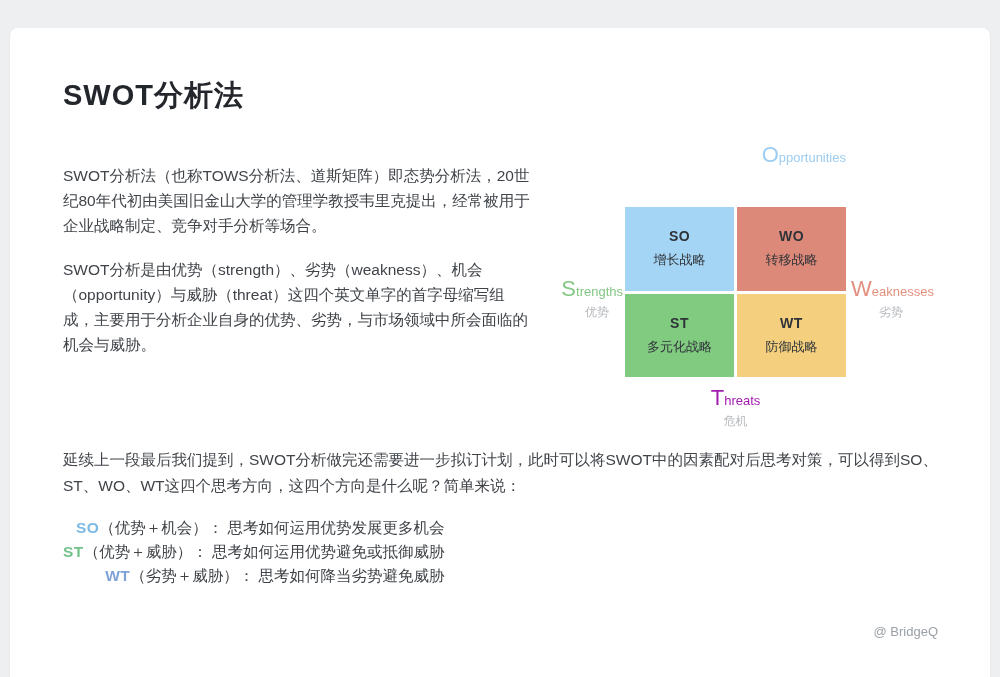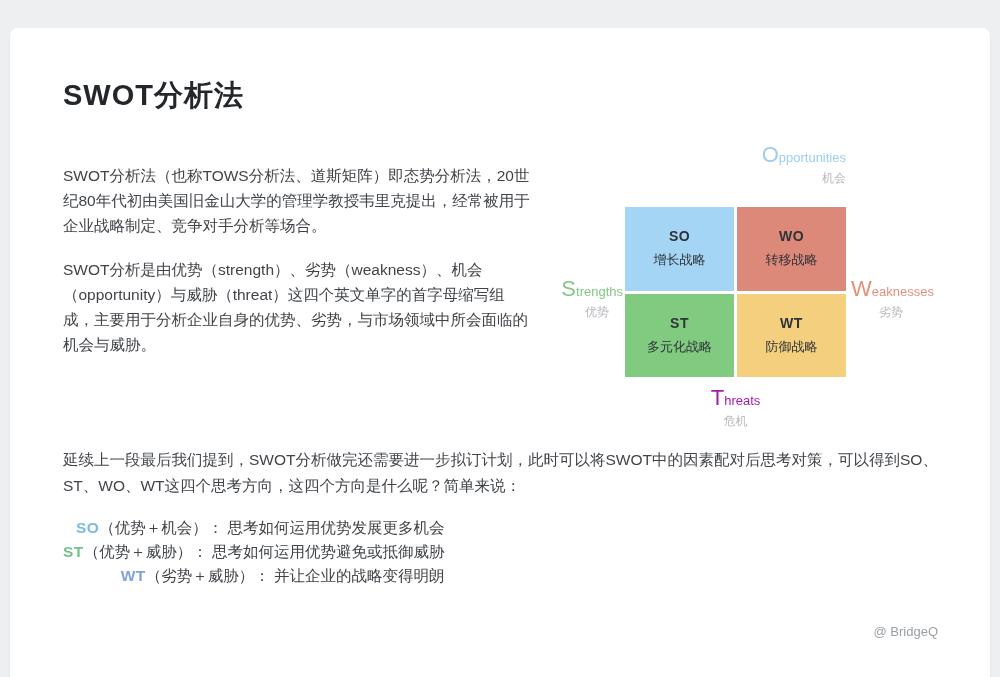--- a/index.html
+++ b/index.html
@@ -60,21 +60,20 @@
       <p>SWOT分析法（也称TOWS分析法、道斯矩阵）即态势分析法，20世纪80年代初由美国旧金山大学的管理学教授韦里克提出，经常被用于企业战略制定、竞争对手分析等场合。</p>
       <p>SWOT分析是由优势（strength）、劣势（weakness）、机会（opportunity）与威胁（threat）这四个英文单字的首字母缩写组成，主要用于分析企业自身的优势、劣势，与市场领域中所会面临的机会与威胁。</p>
     </div>
 
     <div class="diagram">
 
       <div class="axis top">
         <div class="axis-word" style="color: rgb(157, 205, 242);">
           <span class="big">O</span><span class="rest">pportunities</span>
         </div>
-        <div class="axis-zh">机会</div>
       </div>
 
       <div class="axis left">
         <div class="axis-word" style="color: rgb(133, 199, 133);">
           <span class="big">S</span><span class="rest">trengths</span>
         </div>
         <div class="axis-zh">优势</div>
       </div>
 
       <div class="axis right">
@@ -115,20 +114,20 @@
     <p class="bottom-par">延续上一段最后我们提到，SWOT分析做完还需要进一步拟订计划，此时可以将SWOT中的因素配对后思考对策，可以得到SO、ST、WO、WT这四个思考方向，这四个方向是什么呢？简单来说：</p>
 
     <ul class="strategy-list">
       <li>
         <span class="code" style="color: rgb(124, 186, 230);">SO</span><span>（优势＋机会）： 思考如何运用优势发展更多机会</span>
       </li>
       <li>
         <span class="code" style="color: rgb(114, 194, 137);">ST</span><span>（优势＋威胁）： 思考如何运用优势避免或抵御威胁</span>
       </li>
       <li>
-        <span class="code" style="color: rgb(127, 163, 216);">WT</span><span>（劣势＋威胁）： 并让企业的战略变得明朗</span>
+        <span class="code" style="color: rgb(127, 163, 216);">WT</span><span>（劣势＋威胁）： 思考如何降当劣势避免威胁</span>
       </li>
     </ul>
 
     <div class="watermark">@ BridgeQ</div>
 
   </div>
 </div>
 
 </body></html>

